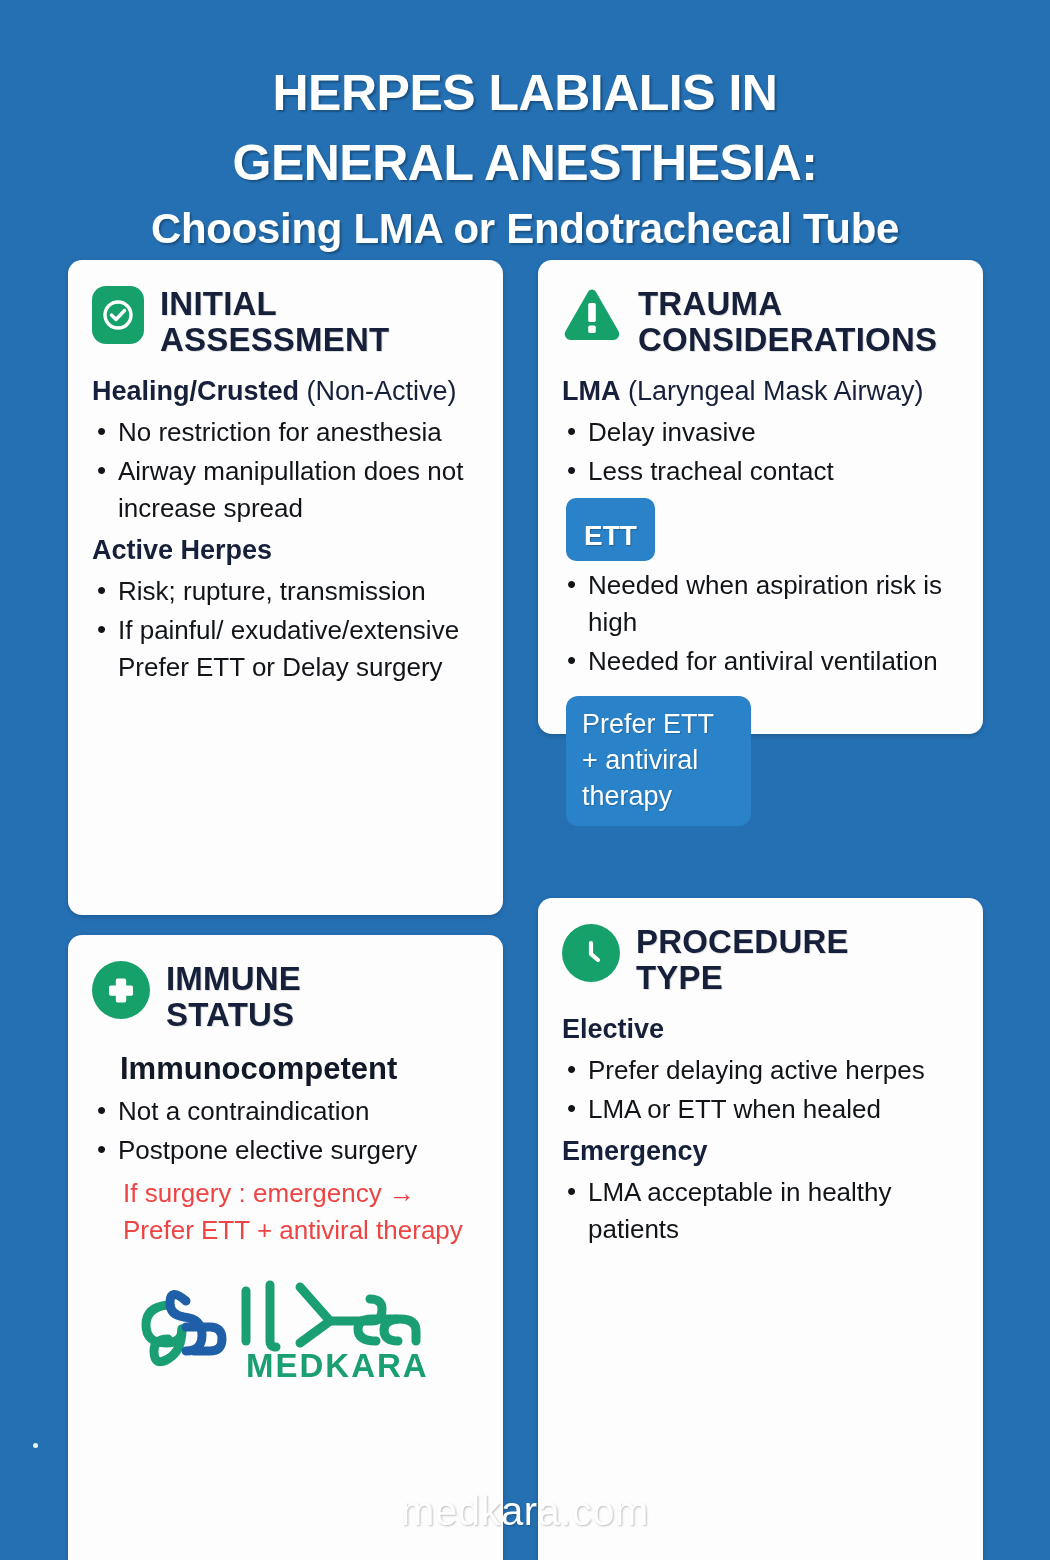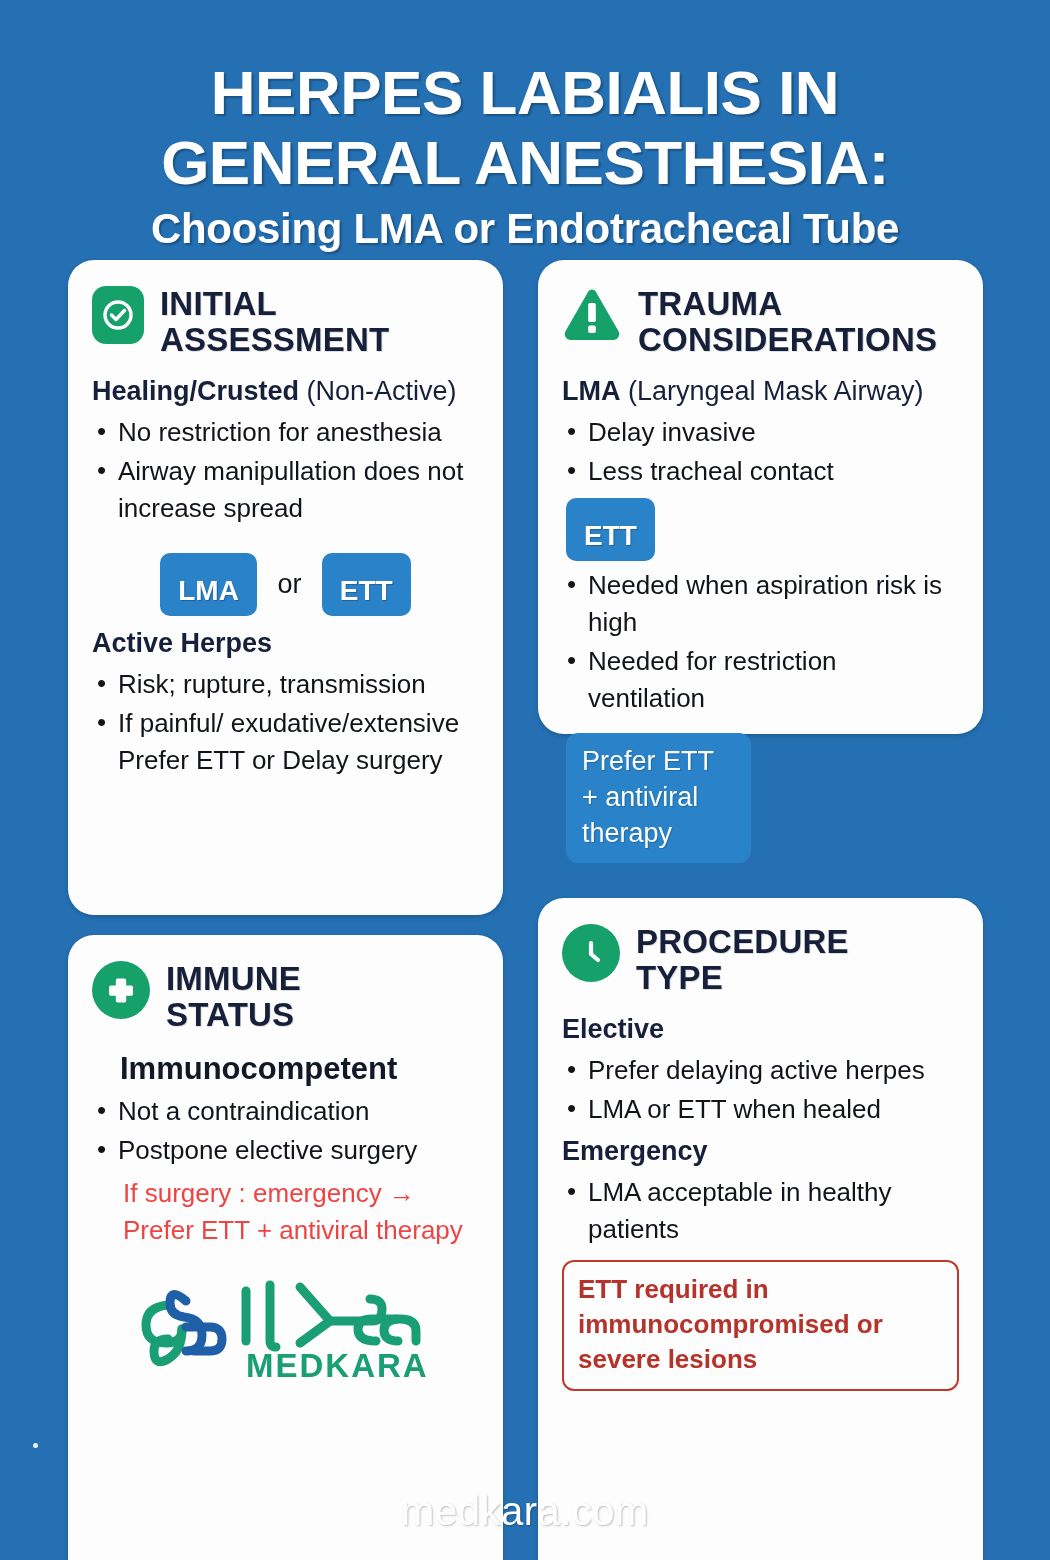--- a/index.html
+++ b/index.html
@@ -17,21 +17,21 @@
   }
 
   
   .header {
     padding-top: 58px;
     text-align: center;
   }
   .title-line {
     color: #ffffff;
     font-weight: bold;
-    font-size: 62px;
+    font-size: 50px;
     line-height: 70px;
     letter-spacing: -0.5px;
     text-shadow: 2px 2px 2px rgba(0,0,0,0.28);
   }
   .subtitle-line {
     color: #ffffff;
     font-weight: bold;
     font-size: 42px;
     line-height: 62px;
     letter-spacing: -0.3px;
@@ -41,21 +41,21 @@
   
   .board {
     position: relative;
     width: 1050px;
     height: 1160px;
   }
 
   .card {
     position: absolute;
     background: #fdfdfd;
-    border-radius: 26px;
+    border-radius: 14px;
     box-shadow: 0 2px 5px rgba(0,0,0,0.18);
   }
 
   #card-initial    { left: 68px;  top: 0px;   width: 435px; height: 655px; }
   #card-trauma     { left: 538px; top: 0px;   width: 445px; height: 474px; }
   #card-immune     { left: 68px;  top: 675px; width: 435px; height: 782px; }
   #card-procedure  { left: 538px; top: 638px; width: 445px; height: 819px; }
 
   .card-inner { padding: 26px 24px 18px 24px; }
 
@@ -254,25 +254,20 @@
       <div class="sub-head">
         <b>Healing/Crusted</b>
         <span class="light">(Non-Active)</span>
       </div>
 
       <ul class="bullets">
         <li>No restriction for anesthesia</li>
         <li>Airway manipullation does not increase spread</li>
       </ul>
 
-      <div class="badge-row">
-        <span class="badge">LMA</span>
-        <span class="badge-or">or</span>
-        <span class="badge">ETT</span>
-      </div>
 
       <div class="sub-head">
         <b>Active Herpes</b>
       </div>
 
       <ul class="bullets">
         <li>Risk; rupture, transmission</li>
         <li>
           <span>If painful/ exudative/extensive</span>
           <span class="cont">Prefer ETT or Delay surgery</span>
@@ -306,21 +301,21 @@
         <li>Delay invasive</li>
         <li>Less tracheal contact</li>
       </ul>
 
       <div style="margin:8px 0 6px 4px;">
         <span class="badge">ETT</span>
       </div>
 
       <ul class="bullets">
         <li>Needed when aspiration risk is high</li>
-        <li>Needed for restriction ventilation</li>
+        <li>Needed for antiviral ventilation</li>
       </ul>
 
       <div style="padding-left:4px;">
         <span class="callout-blue" style="max-width:185px;">Prefer ETT + antiviral therapy</span>
       </div>
     </div>
   </div>
 
   <div class="card" id="card-immune">
     <div class="card-inner">
@@ -394,21 +389,20 @@
       </ul>
 
       <div class="sub-head">
         <b>Emergency</b>
       </div>
 
       <ul class="bullets">
         <li>LMA acceptable in healthy patients</li>
       </ul>
 
-      <div class="callout-red">ETT required in immunocompromised or severe lesions</div>
     </div>
   </div>
 
   <span class="speck"></span>
 </div>
 
 <div class="footer">
   <span>medkara.com</span>
 </div>
 

